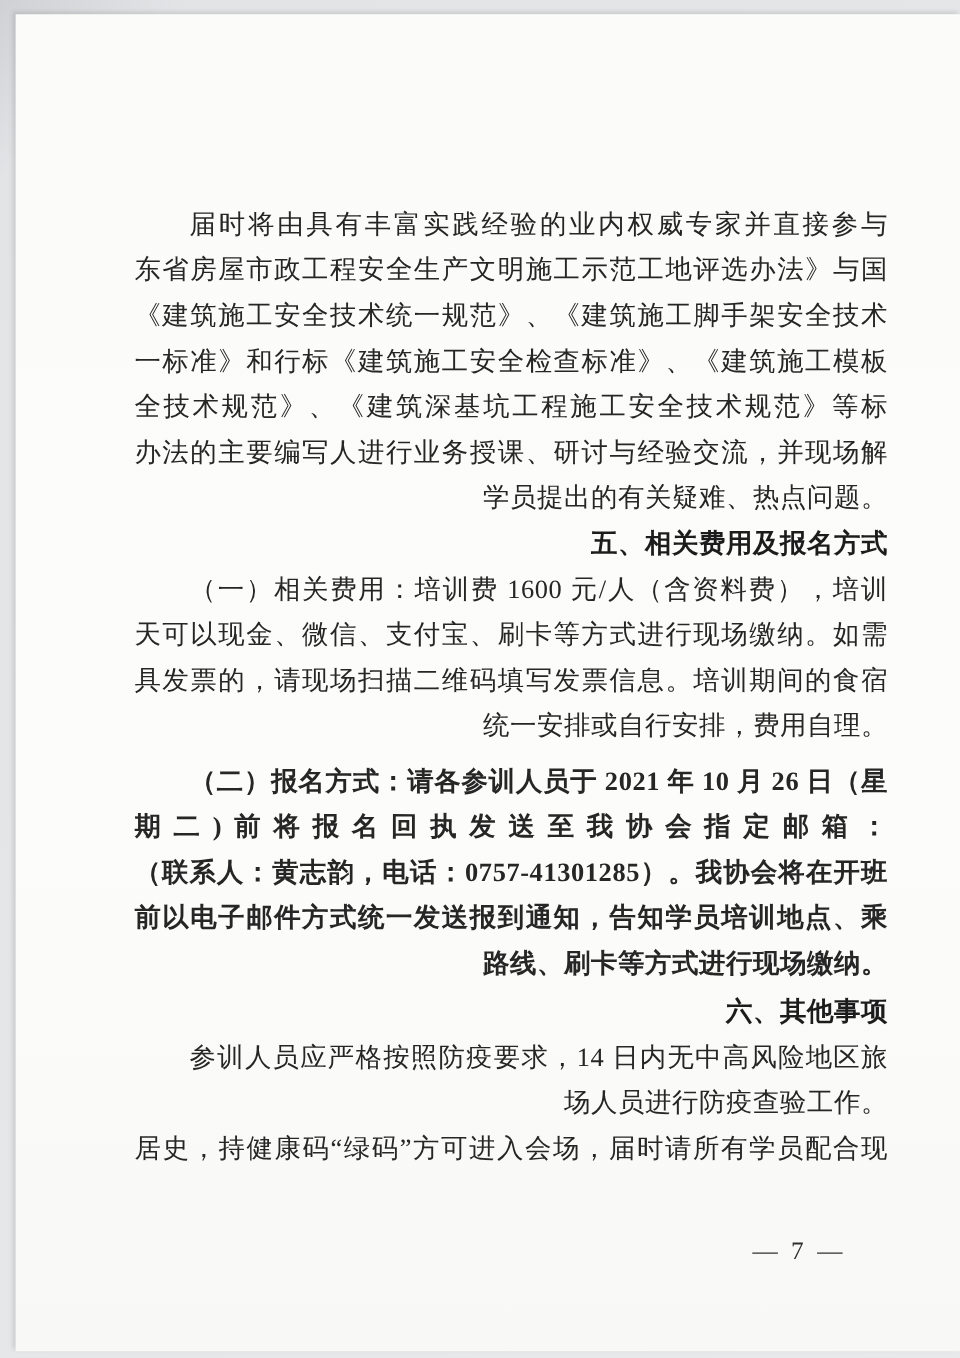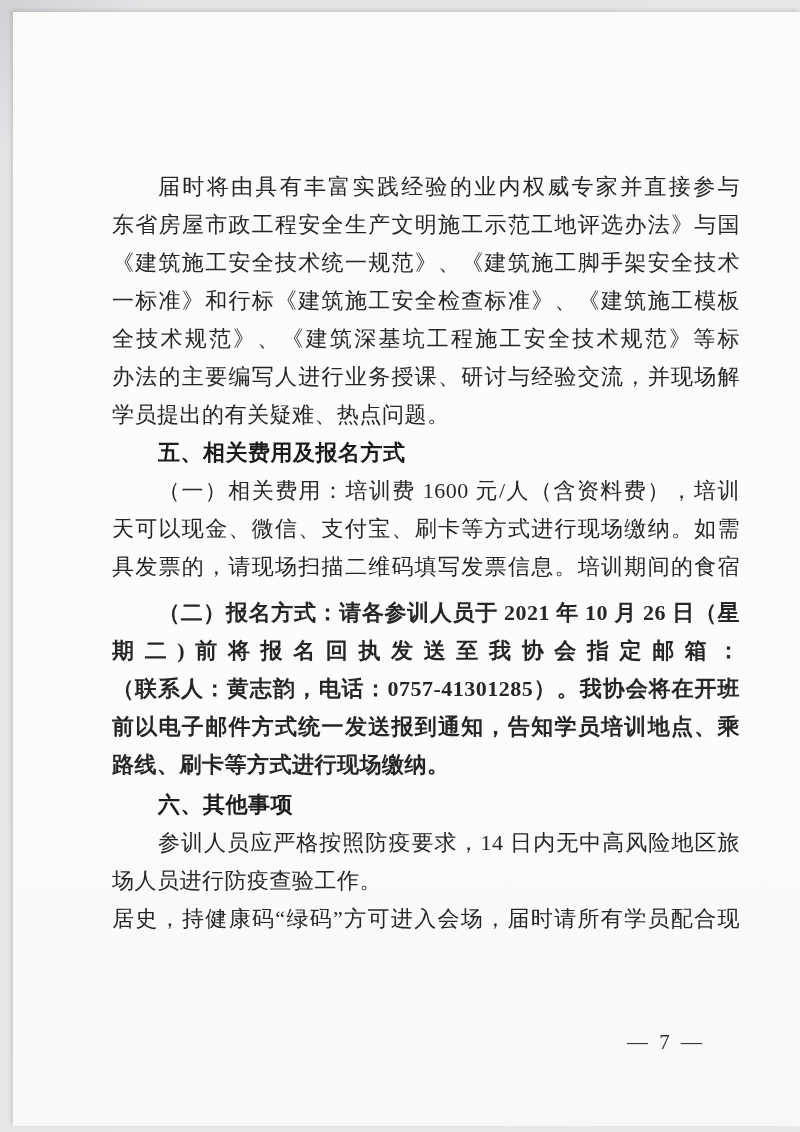--- a/index.html
+++ b/index.html
@@ -38,21 +38,21 @@
   .block.heading { margin-top: 0; }
   .block.heading.heading-gap { margin-top: 2px; }
   .line {
     height: 38px;
     line-height: 38px;
     font-size: 22px;
     letter-spacing: 0.5px;
     white-space: normal;
     overflow: hidden;
     color: #262626;
-    text-align: left;
+    text-align: right;
   }
   .line.justify {
     text-align: justify;
     text-align-last: justify;
   }
   .line.indent { padding-left: 46px; }
   .block.heading .line {
     font-family: Liberation Sans, sans-serif;
     font-weight: 700;
     font-size: 22px;
@@ -83,20 +83,21 @@
           <div class="line justify">办法的主要编写人进行业务授课、研讨与经验交流，并现场解答</div>
           <div class="line">学员提出的有关疑难、热点问题。</div>
         </div>
         <div class="block heading">
           <div class="line indent">五、相关费用及报名方式</div>
         </div>
         <div class="block paragraph">
           <div class="line indent justify">（一）相关费用：培训费 1600 元/人（含资料费），培训当</div>
           <div class="line justify">天可以现金、微信、支付宝、刷卡等方式进行现场缴纳。如需开</div>
           <div class="line justify">具发票的，请现场扫描二维码填写发票信息。培训期间的食宿可</div>
+          <div class="line">统一安排或自行安排，费用自理。</div>
         </div>
         <div class="block paragraph extra-space">
           <div class="line indent justify">（二）报名方式：请各参训人员于 2021 年 10 月 26 日（星</div>
           <div class="line justify">期二)前将报名回执发送至我协会指定邮箱：1532834759@qq.com</div>
           <div class="line justify">（联系人：黄志韵，电话：0757-41301285）。我协会将在开班</div>
           <div class="line justify">前以电子邮件方式统一发送报到通知，告知学员培训地点、乘车</div>
           <div class="line">路线、刷卡等方式进行现场缴纳。</div>
         </div>
         <div class="block heading heading-gap">
           <div class="line indent">六、其他事项</div>

